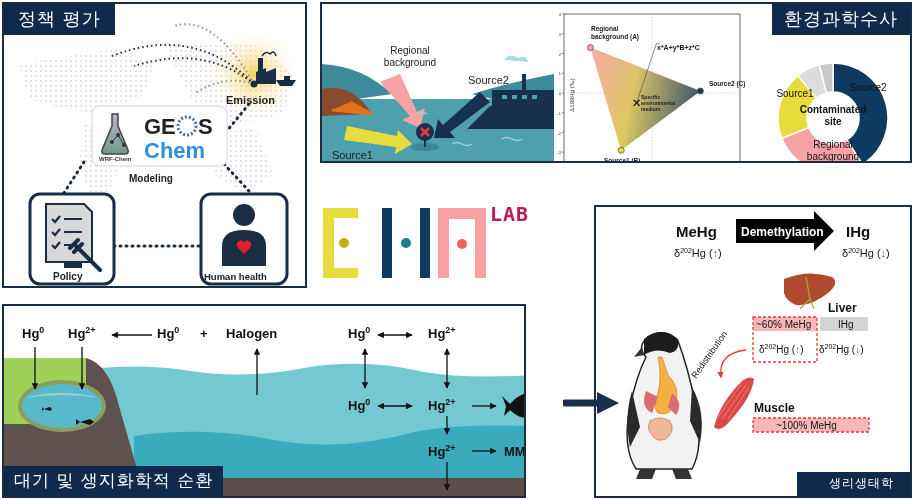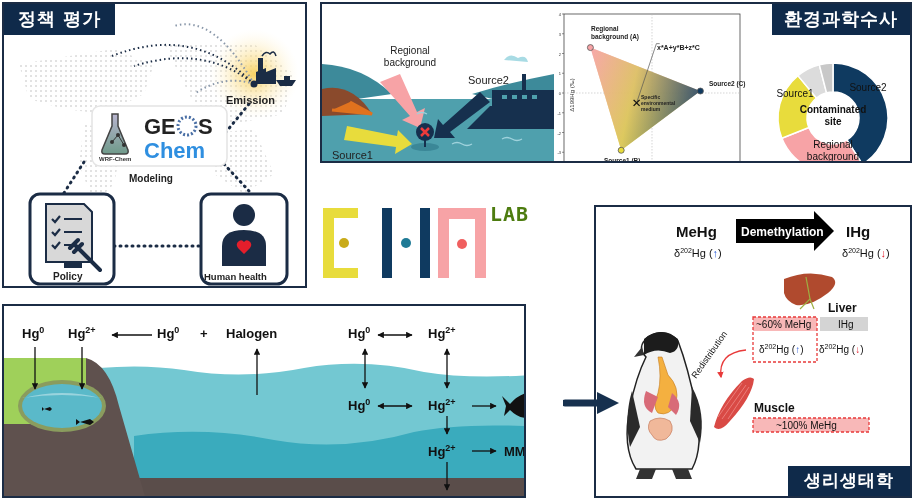--- a/index.html
+++ b/index.html
@@ -1,19 +1,19 @@
 <!DOCTYPE html>
 <html><head>
 <meta charset="utf-8">
 <style>
   * { box-sizing: border-box; margin: 0; padding: 0; }
   html, body { width: 914px; height: 500px; background: #ffffff; overflow: hidden; }
   body { position: relative; font-family: "Liberation Sans", sans-serif; color: #111; }
   .panel { position: absolute; border: 2px solid #1b2c45; background: #fff; overflow: hidden; }
-  .panel-title { position: absolute; background: #0f2a4a; color: #fff; font-family: "DejaVu Sans", sans-serif; font-weight: bold; letter-spacing: 1px; padding: 3px 12px; z-index: 5; }
+  .panel-title { position: absolute; background: #0f2a4a; color: #fff; font-family: "DejaVu Sans", sans-serif; font-weight: normal; letter-spacing: 1px; padding: 3px 12px; z-index: 5; }
   svg text { font-family: "Liberation Sans", sans-serif; }
   .abs { position: absolute; }
   .b { font-weight: bold; }
 </style>
 </head>
 <body>
 
 <div class="panel" style="left:2px; top:2px; width:305px; height:286px;">
   <div class="panel-title" style="left:0; top:0; font-size:18px; padding:3px 14px 4px 14px;">정책 평가</div>
   <svg width="305" height="286" style="position:absolute; left:0; top:0;">
@@ -223,21 +223,21 @@
 <div class="abs" style="left:318px; top:200px; width:272px; height:100px;">
   <svg width="272" height="78">
     <path d="M5 8 L40 8 L40 18 L16 18 L16 68 L40 68 L40 78 L5 78 Z" fill="#e8dc3c"></path>
     <circle cx="26" cy="43" r="5" fill="#c9ab1a"></circle>
     <rect x="64" y="8" width="10" height="70" fill="#0f3a60"></rect>
     <circle cx="88" cy="43" r="5" fill="#1f7a96"></circle>
     <rect x="102" y="8" width="10" height="70" fill="#0f3a60"></rect>
     <path d="M120 8 L168 8 L168 78 L157 78 L157 19 L131 19 L131 78 L120 78 Z" fill="#f7a3a6"></path>
     <circle cx="144" cy="44" r="5" fill="#f05f5f"></circle>
   </svg>
-  <div class="abs b" style="left:172px; top:2px; font-family:'DejaVu Sans Mono', monospace; font-size:20px; letter-spacing:1px; color:#4d7c0f;">LAB</div>
+  <div class="abs b" style="left:172px; top:2px; font-family:'DejaVu Sans Mono', monospace; font-size:20px; letter-spacing:1px; color:#be185d;">LAB</div>
 </div>
 
 <div class="panel" style="left:2px; top:304px; width:524px; height:194px;">
   <svg width="580" height="194" style="position:absolute; left:0; top:0;">
     <defs>
       <marker id="ah" viewBox="0 0 10 10" refX="9" refY="5" markerWidth="5" markerHeight="5" orient="auto-start-reverse">
           <path d="M0 0 L10 5 L0 10 Z" fill="#111"></path>
         </marker>
     </defs>
 
@@ -282,20 +282,21 @@
       <text x="196" y="32">+</text>
       <text x="222" y="32">Halogen</text>
       <text x="344" y="32"><tspan>Hg</tspan><tspan dy="-5" font-size="9">0</tspan></text>
       <text x="424" y="32"><tspan>Hg</tspan><tspan dy="-5" font-size="9">2+</tspan></text>
       <text x="344" y="104"><tspan>Hg</tspan><tspan dy="-5" font-size="9">0</tspan></text>
       <text x="424" y="104"><tspan>Hg</tspan><tspan dy="-5" font-size="9">2+</tspan></text>
       <text x="424" y="150"><tspan>Hg</tspan><tspan dy="-5" font-size="9">2+</tspan></text>
       <text x="500" y="150">MMHg</text>
     </g>
   </svg>
+  <div class="panel-title" style="left:0; bottom:0; font-size:17px; padding:3px 10px 4px 10px;">대기 및 생지화학적 순환</div>
 </div>
 
 <svg class="abs" width="60" height="26" style="left:563px; top:390px; z-index:10;">
   <path d="M2 13 L36 13" stroke="#16304e" stroke-width="7" stroke-linecap="round"></path>
   <path d="M34 2 L56 13 L34 24 Z" fill="#16304e"></path>
 </svg>
 
 <div class="panel" style="left:594px; top:205px; width:318px; height:293px;">
   <svg width="318" height="293" style="position:absolute; left:0; top:0;">
     <defs>
@@ -341,14 +342,14 @@
       <path d="M48 132 Q64 118 82 132 Q84 144 74 146 Q60 140 48 148 Z" fill="#1c1c1c"></path>
       <path d="M36 184 Q28 210 34 240 L44 220 Z" fill="#2a2a2a"></path>
       <path d="M96 180 Q110 205 104 236 L94 214 Z" fill="#2a2a2a"></path>
       <path d="M46 140 L38 150 L48 148 Z" fill="#333"></path>
       <path d="M62 150 Q66 170 62 186 Q56 200 62 206 Q74 210 80 196 Q84 180 72 168 L66 150 Z" fill="#f4b040" stroke="#c27a20" stroke-width="0.6"></path>
       <path d="M50 184 Q44 200 56 206 L62 190 Z M76 186 Q88 196 80 208 L72 200 Z" fill="#d86b78"></path>
       <path d="M54 214 Q64 208 74 214 Q80 224 70 232 Q60 236 56 228 Q50 222 54 214 Z" fill="#f0b89a" stroke="#c07050" stroke-width="0.6"></path>
       <path d="M44 262 L60 262 L56 272 L40 272 Z M76 262 L92 262 L96 272 L80 272 Z" fill="#333"></path>
     </g>
   </svg>
-  <div class="panel-title" style="right:0; bottom:0; font-size:17px; padding:3px 16px 4px 16px;">생리생태학</div>
+  <div class="panel-title" style="right:0; bottom:0; font-size:12px; padding:3px 16px 4px 32px;">생리생태학</div>
 </div>
 
 </body></html>

